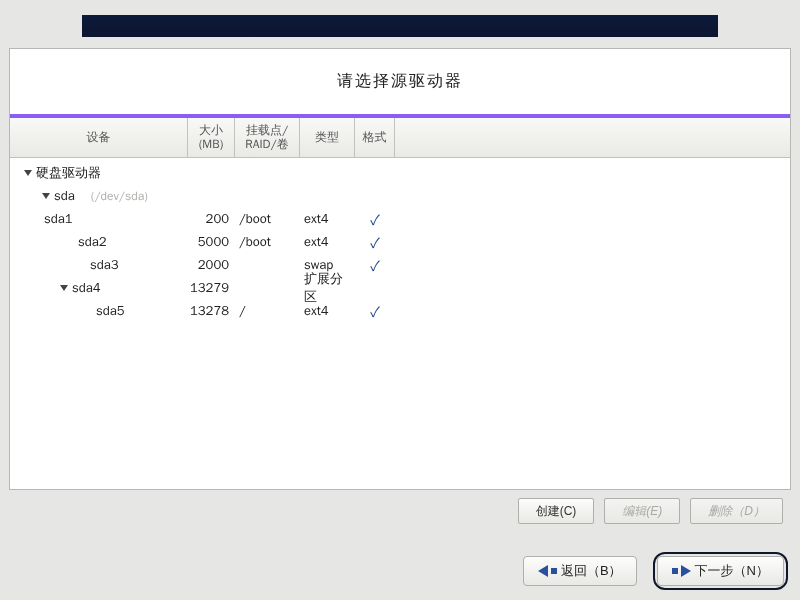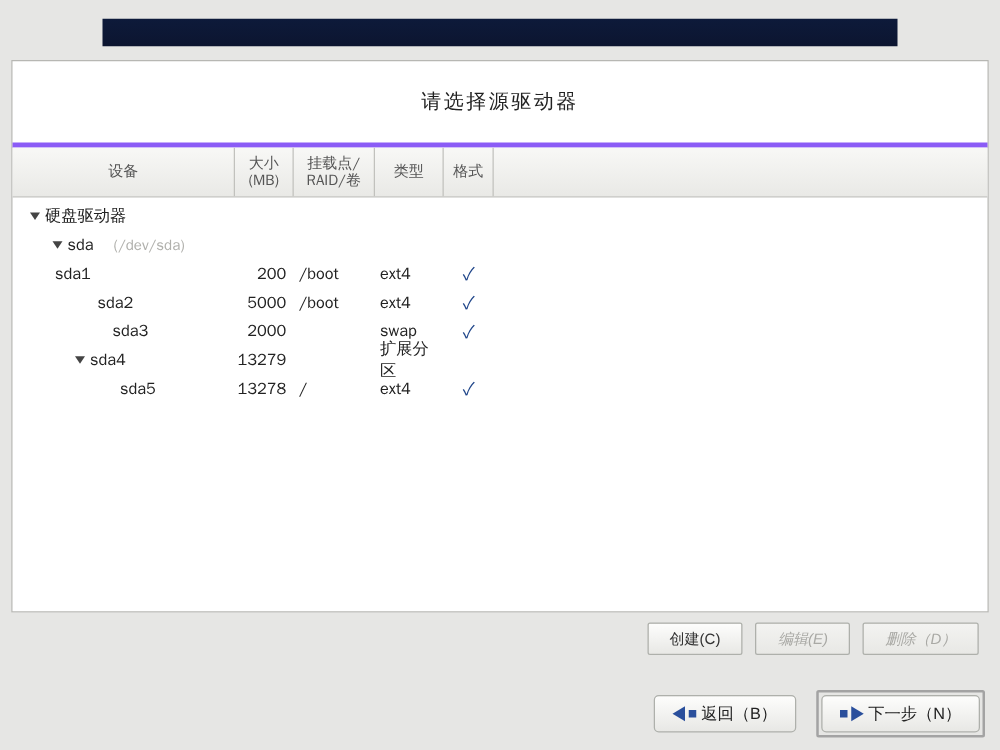--- a/index.html
+++ b/index.html
@@ -136,23 +136,23 @@
     font-size: 13px;
     color: #222;
     padding: 0 14px;
     display: inline-flex;
     align-items: center;
     justify-content: flex-end;
     cursor: pointer;
     gap: 4px;
   }
   .nav-highlight {
-    border: 2px solid #a3a3a3;
+    border: 2px solid #0f172a;
     padding: 2px;
-    border-radius: 2px;
+    border-radius: 12px;
   }
   .arrow-left, .arrow-right {
     width: 0; height: 0; display:inline-block;
   }
   .arrow-left {
     border-top: 6px solid transparent;
     border-bottom: 6px solid transparent;
     border-right: 10px solid #2a4f9c;
   }
   .arrow-right {

